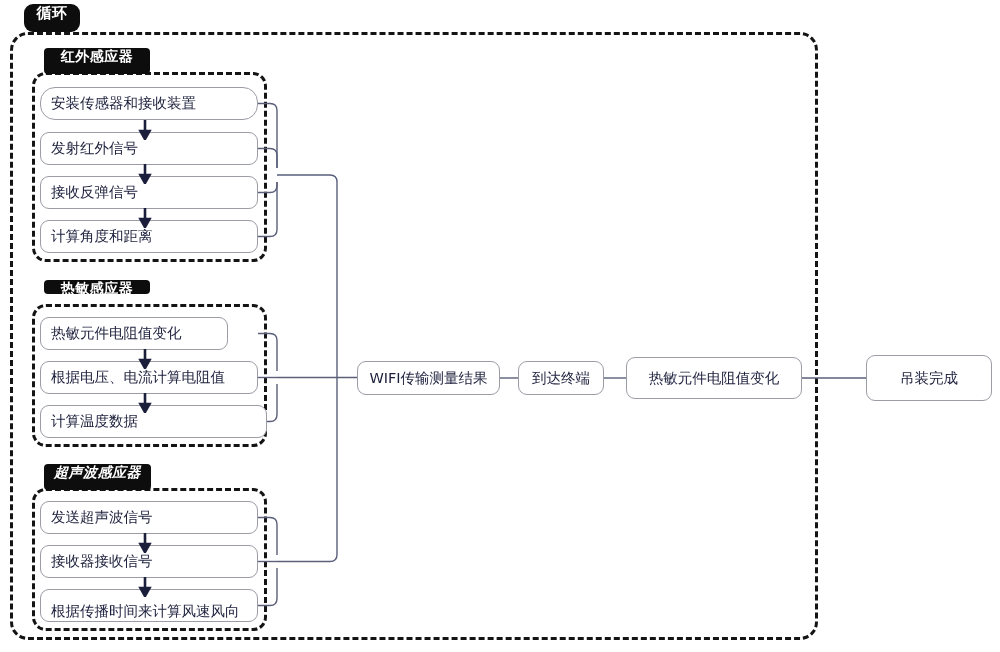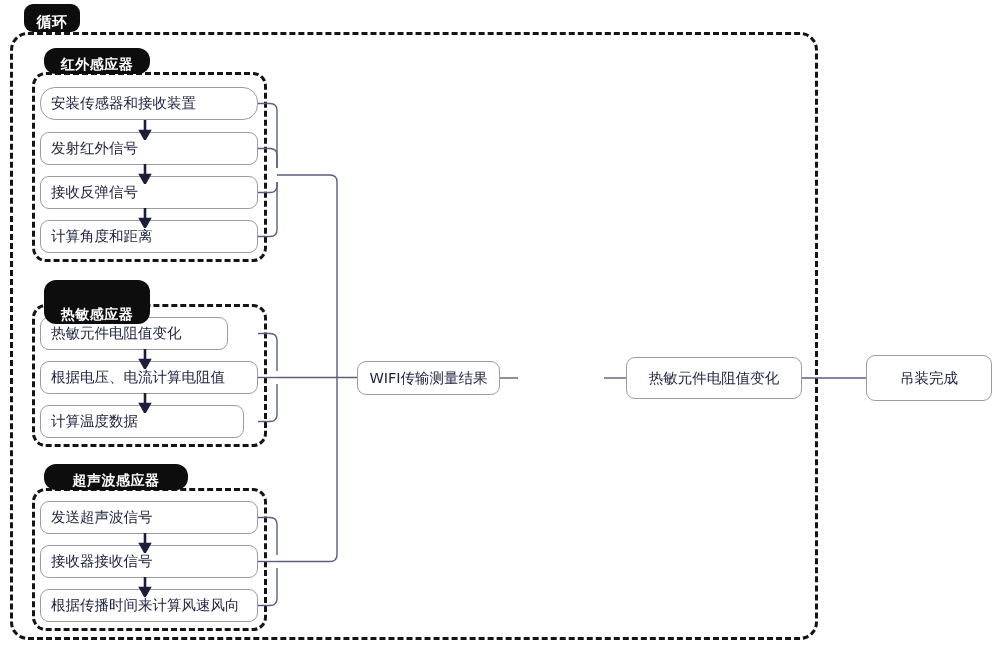--- a/index.html
+++ b/index.html
@@ -39,29 +39,29 @@
   .tab-label {
     position: absolute;
     box-sizing: border-box;
     background: #0d0d0d;
     color: #ffffff;
     border-radius: 9px;
     font-size: 15px;
     font-weight: 700;
     letter-spacing: 0.5px;
     display: flex;
-    align-items: flex-end;
+    align-items: flex-start;
     justify-content: center;
     padding: 0 11px;
     white-space: nowrap;
     z-index: 30;
   }
   .tab-label.small {
     font-size: 14px;
-    border-radius: 12px;
+    border-radius: 4px;
   }
 
   
   .node {
     position: absolute;
     box-sizing: border-box;
     background: #ffffff;
     border: 1.4px solid #9c9ca6;
     border-radius: 9px;
     color: #1b1f3b;
@@ -136,72 +136,75 @@
   </svg>
   <svg class="down-arrow" style="left:138px; top:164px;" viewBox="0 0 14 20">
     <path d="M7 0 L7 12 M7 19 L2.5 11 L11.5 11 Z" fill="#1b1f3b" stroke="#1b1f3b" stroke-width="2.6"></path>
   </svg>
   <svg class="down-arrow" style="left:138px; top:208px;" viewBox="0 0 14 20">
     <path d="M7 0 L7 12 M7 19 L2.5 11 L11.5 11 Z" fill="#1b1f3b" stroke="#1b1f3b" stroke-width="2.6"></path>
   </svg>
 
   <div class="dashed-box group" style="left:32px; top:304px; width:235px; height:143px;"></div>
 
-  <div class="tab-label small" style="left:44px; top:280px; width:106px; height:44px;">
+  <div class="tab-label small" style="left:44px; top:280px; width:106px; height:14px;">
     <span>热敏感应器</span>
   </div>
 
   <div class="node left-pad" style="left:40px; top:317px; width:188px; height:33px;">
     <span>热敏元件电阻值变化</span>
   </div>
 
   <div class="node left-pad" style="left:40px; top:361px; width:218px; height:33px;align-items:center;">
     <span>根据电压、电流计算电阻值</span>
   </div>
 
-  <div class="node left-pad" style="left:40px; top:405px; width:204px; height:33px;">
+  <div class="node left-pad" style="left:40px; top:405px; width:227px; height:33px;">
     <span>计算温度数据</span>
   </div>
 
   <svg class="down-arrow" style="left:138px; top:349px;" viewBox="0 0 14 20">
     <path d="M7 0 L7 12 M7 19 L2.5 11 L11.5 11 Z" fill="#1b1f3b" stroke="#1b1f3b" stroke-width="2.6"></path>
   </svg>
   <svg class="down-arrow" style="left:138px; top:393px;" viewBox="0 0 14 20">
     <path d="M7 0 L7 12 M7 19 L2.5 11 L11.5 11 Z" fill="#1b1f3b" stroke="#1b1f3b" stroke-width="2.6"></path>
   </svg>
 
   <div class="dashed-box group" style="left:32px; top:488px; width:235px; height:143px;"></div>
 
-  <div class="tab-label small" style="left:44px; top:464px; width:144px; height:26px;">
+  <div class="tab-label small" style="left:44px; top:464px; width:107px; height:26px;font-style:italic;">
     <span>超声波感应器</span>
   </div>
 
   <div class="node left-pad" style="left:40px; top:545px; width:218px; height:33px;">
     <span>接收器接收信号</span>
   </div>
 
   <div class="node left-pad" style="left:40px; top:501px; width:218px; height:33px;">
     <span>发送超声波信号</span>
   </div>
 
-  <div class="node left-pad" style="left:40px; top:589px; width:218px; height:33px;">
+  <div class="node left-pad" style="left:40px; top:589px; width:218px; height:33px;align-items:flex-end;">
     <span>根据传播时间来计算风速风向</span>
   </div>
 
   <svg class="down-arrow" style="left:138px; top:533px;" viewBox="0 0 14 20">
     <path d="M7 0 L7 12 M7 19 L2.5 11 L11.5 11 Z" fill="#1b1f3b" stroke="#1b1f3b" stroke-width="2.6"></path>
   </svg>
   <svg class="down-arrow" style="left:138px; top:577px;" viewBox="0 0 14 20">
     <path d="M7 0 L7 12 M7 19 L2.5 11 L11.5 11 Z" fill="#1b1f3b" stroke="#1b1f3b" stroke-width="2.6"></path>
   </svg>
 
   <div class="node centered" style="left:357px; top:361px; width:143px; height:34px;">
     <span>WIFI传输测量结果</span>
   </div>
 
+  <div class="node centered" style="left:518px; top:361px; width:86px; height:34px;">
+    <span>到达终端</span>
+  </div>
 
   <div class="node centered" style="left:626px; top:357px; width:176px; height:42px;">
     <span>热敏元件电阻值变化</span>
   </div>
 
   <div class="node centered" style="left:866px; top:355px; width:126px; height:46px;">
     <span>吊装完成</span>
   </div>
 
   <svg id="connectors" viewBox="0 0 1000 652">

